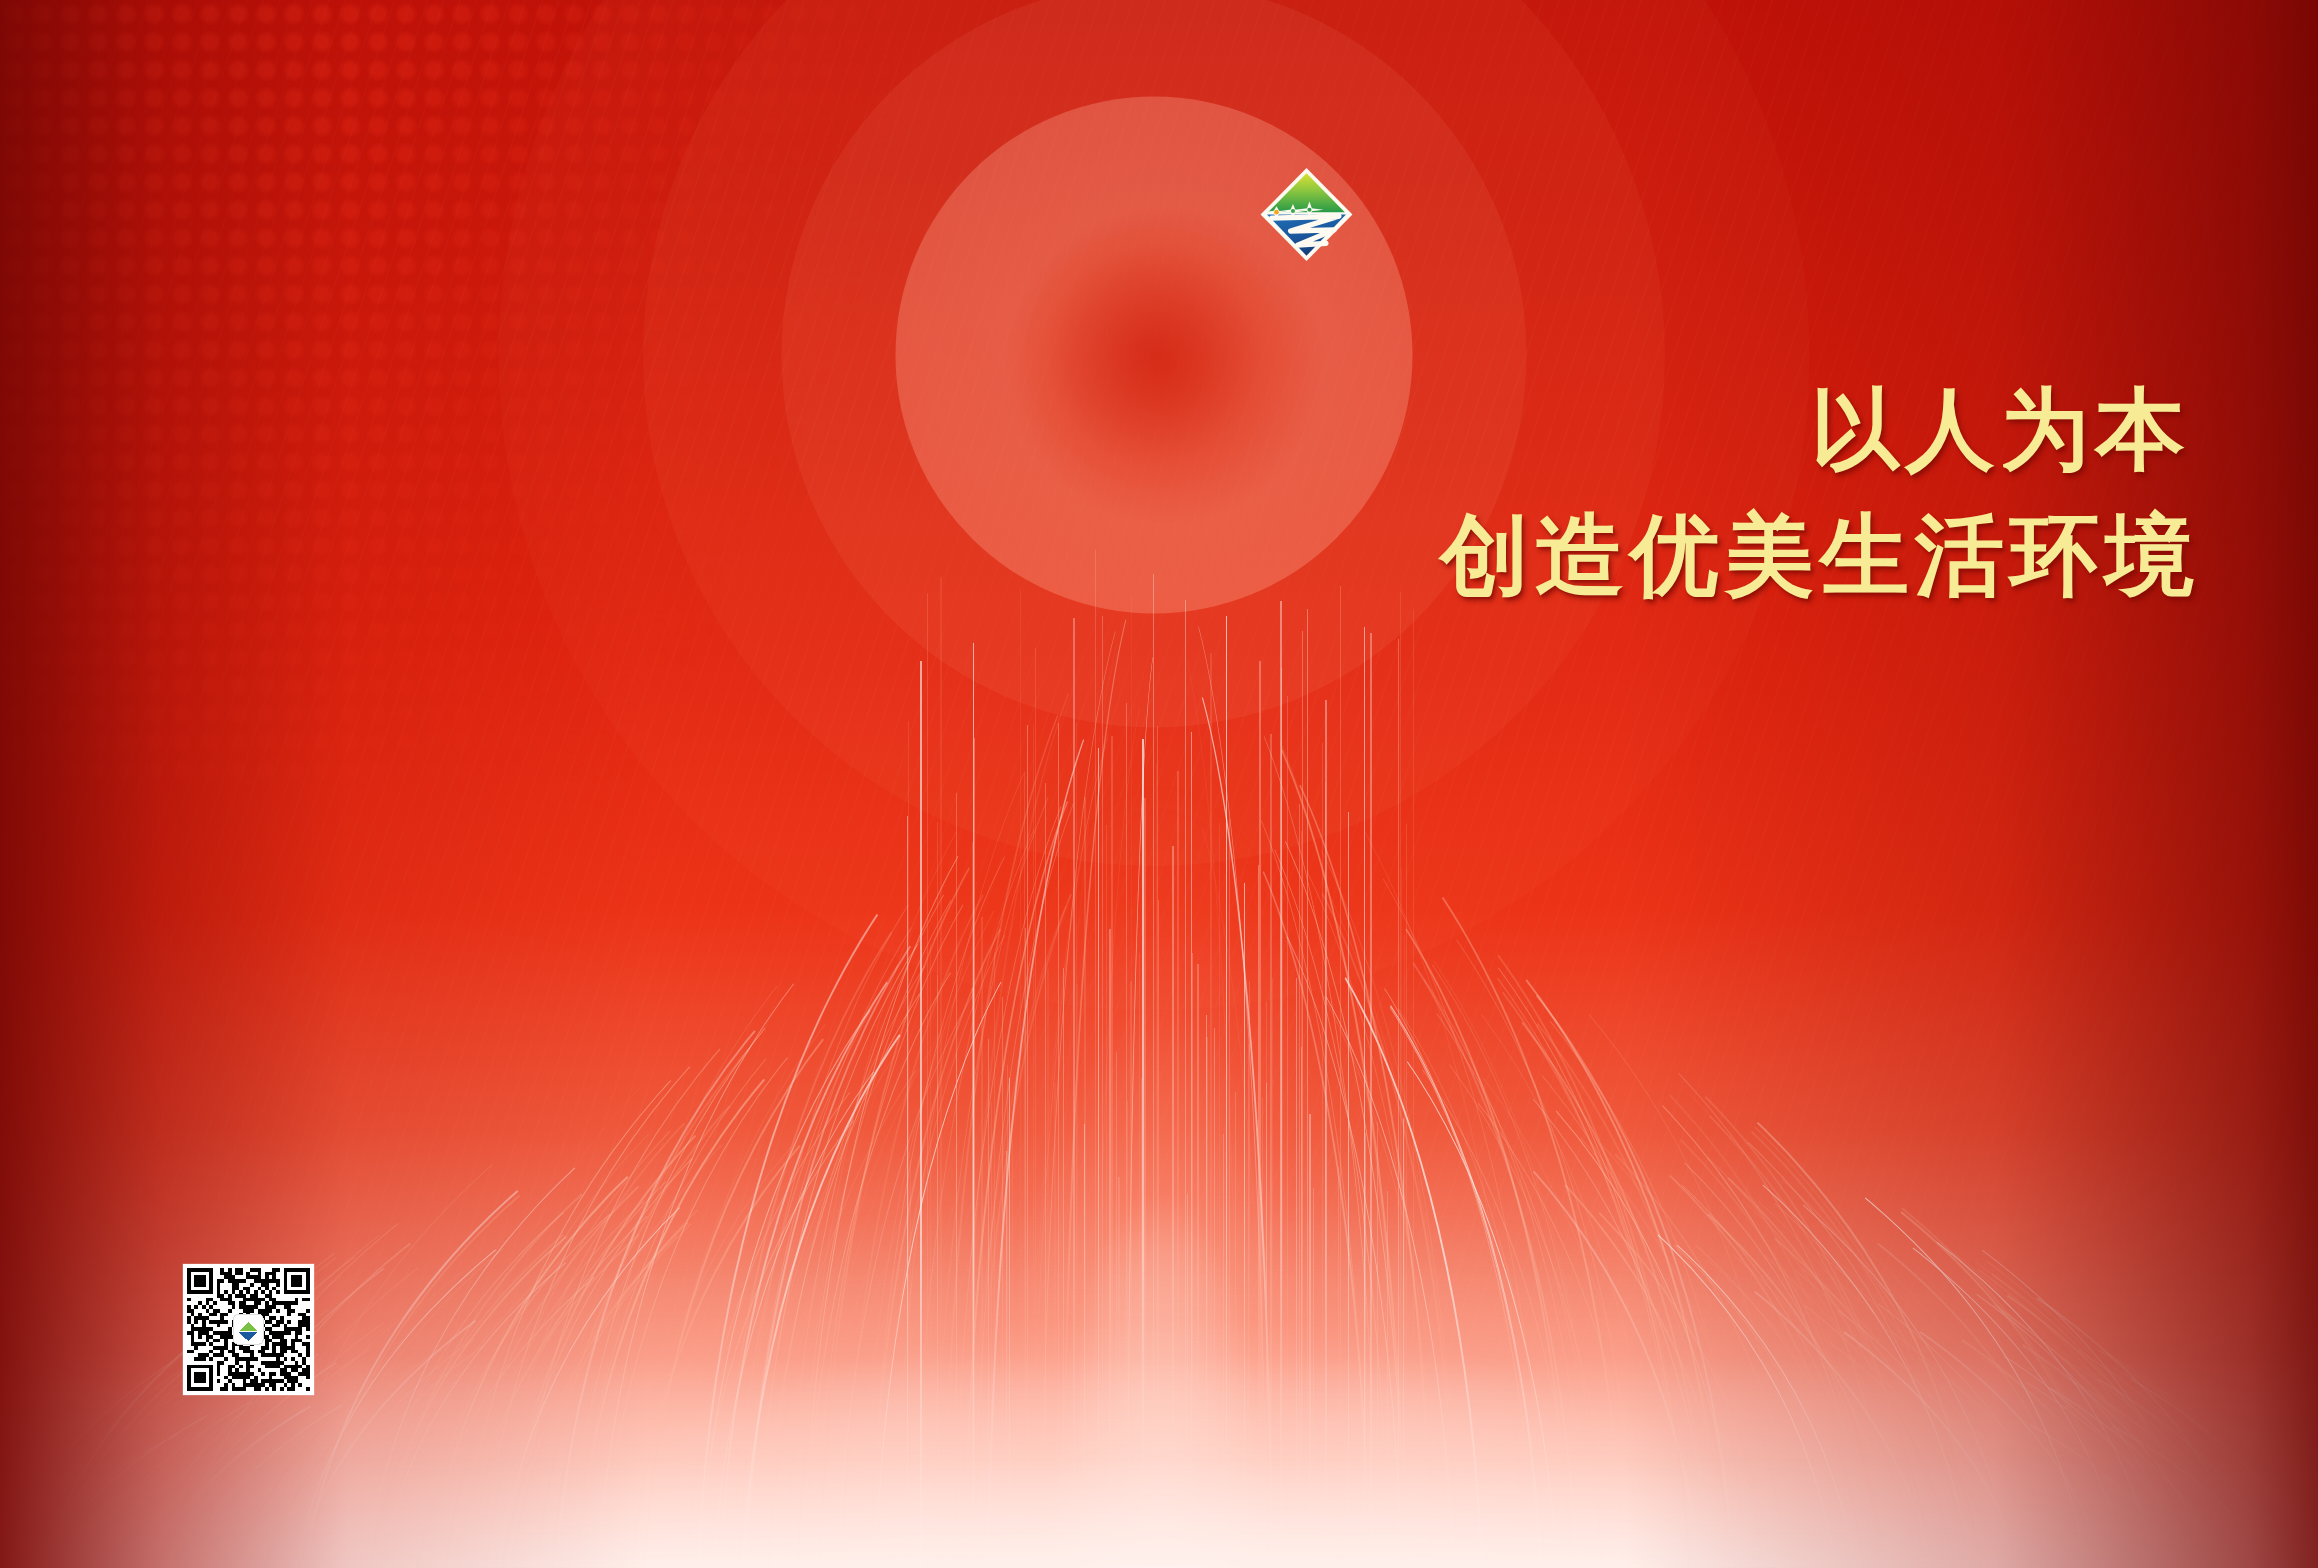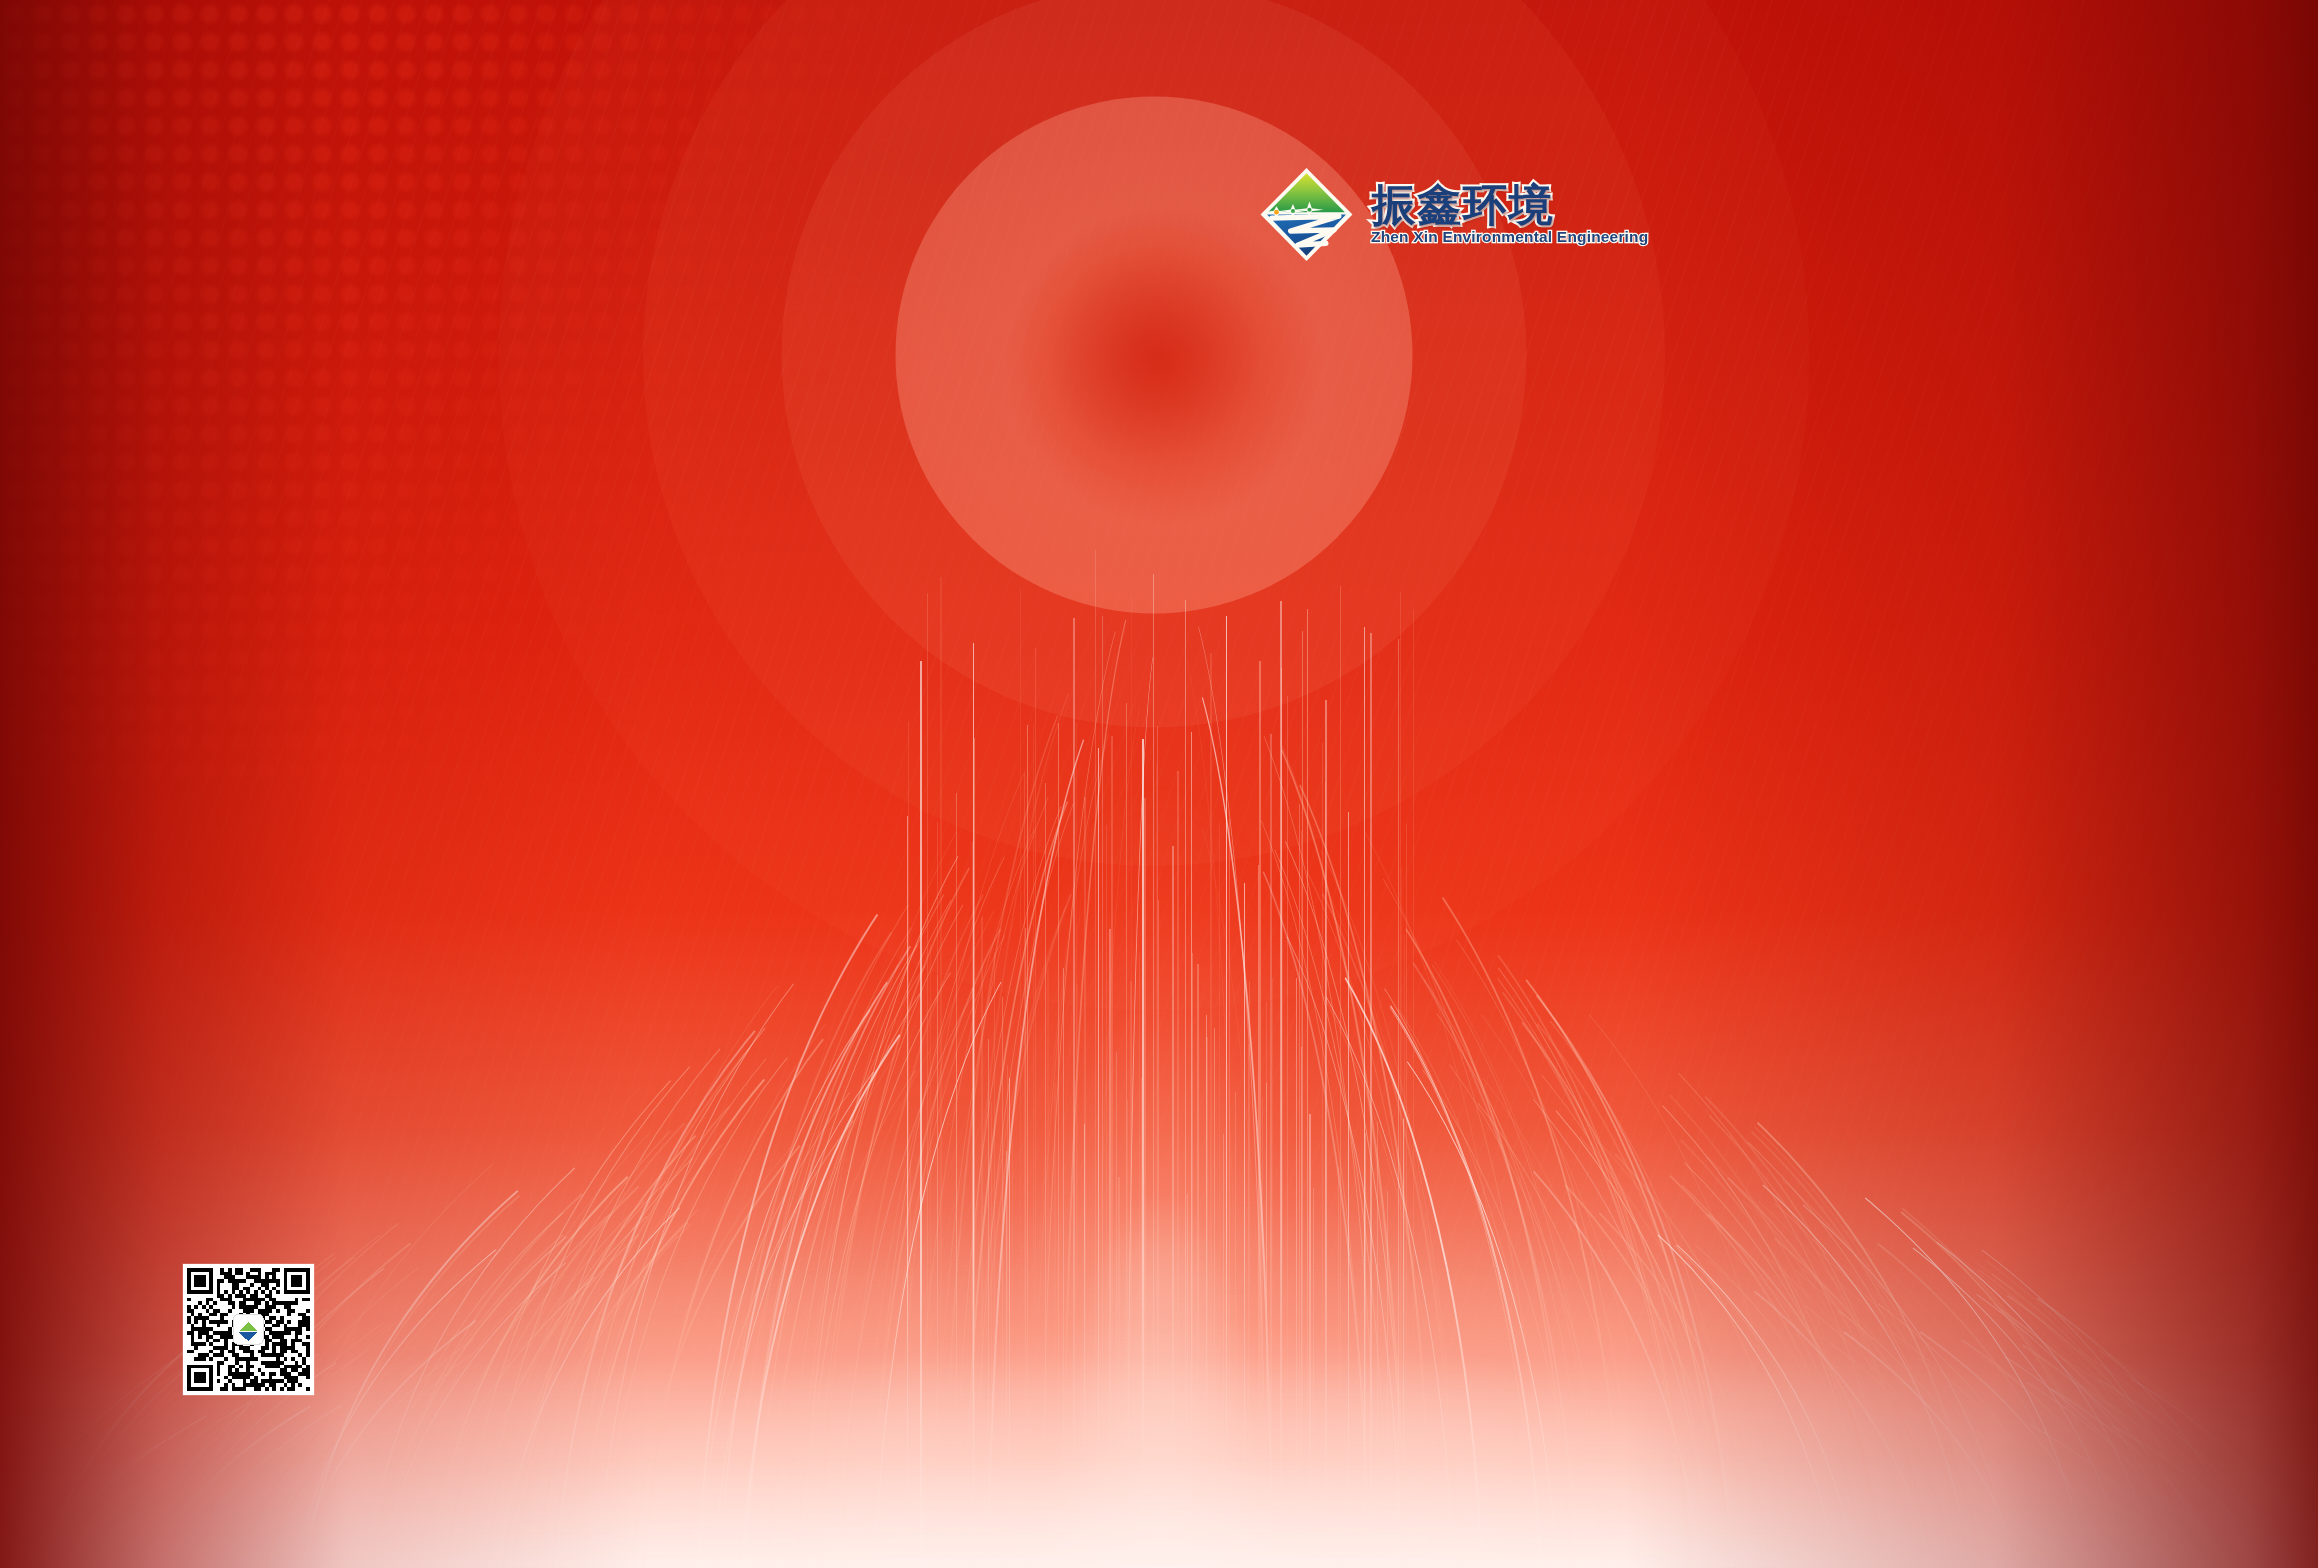--- a/index.html
+++ b/index.html
@@ -736,26 +736,26 @@
         <path d="M10 80 L34 77 L58 80 L34 83 Z"></path>
         <path d="M62 66 L67 78 L62 90 L57 78 Z"></path>
         <path d="M40 78 L62 75 L84 78 L62 81 Z"></path>
         <path d="M90 62 L95 76 L90 90 L85 76 Z"></path>
         <path d="M66 76 L90 73 L114 76 L90 79 Z"></path>
       </g>
       <circle cx="34" cy="80" r="4" fill="#f7a51b"></circle>
       <circle cx="62" cy="78" r="3.5" fill="#39a94b"></circle>
       <circle cx="90" cy="76" r="3.5" fill="#2f9f46"></circle>
     </svg>
-    <div class="logo-words">
-      <div class="logo-cn">振鑫环境</div>
-      <div class="logo-en">Zhen Xin Environmental Engineering</div>
-    </div>
   </div>
 
+  <div class="headline">
+    <span class="hl-1">以人为本</span>
+    <span class="hl-2">创造优美生活环境</span>
+  </div>
 
 
   <div class="qr">
     <svg viewBox="0 0 33 33" shape-rendering="crispEdges">
       <rect width="33" height="33" fill="#fff"></rect>
       <g id="qr-cells" fill="#000">
           <rect x="0" y="0" width="1" height="1"></rect>
           <rect x="1" y="0" width="1" height="1"></rect>
           <rect x="2" y="0" width="1" height="1"></rect>
           <rect x="3" y="0" width="1" height="1"></rect>

